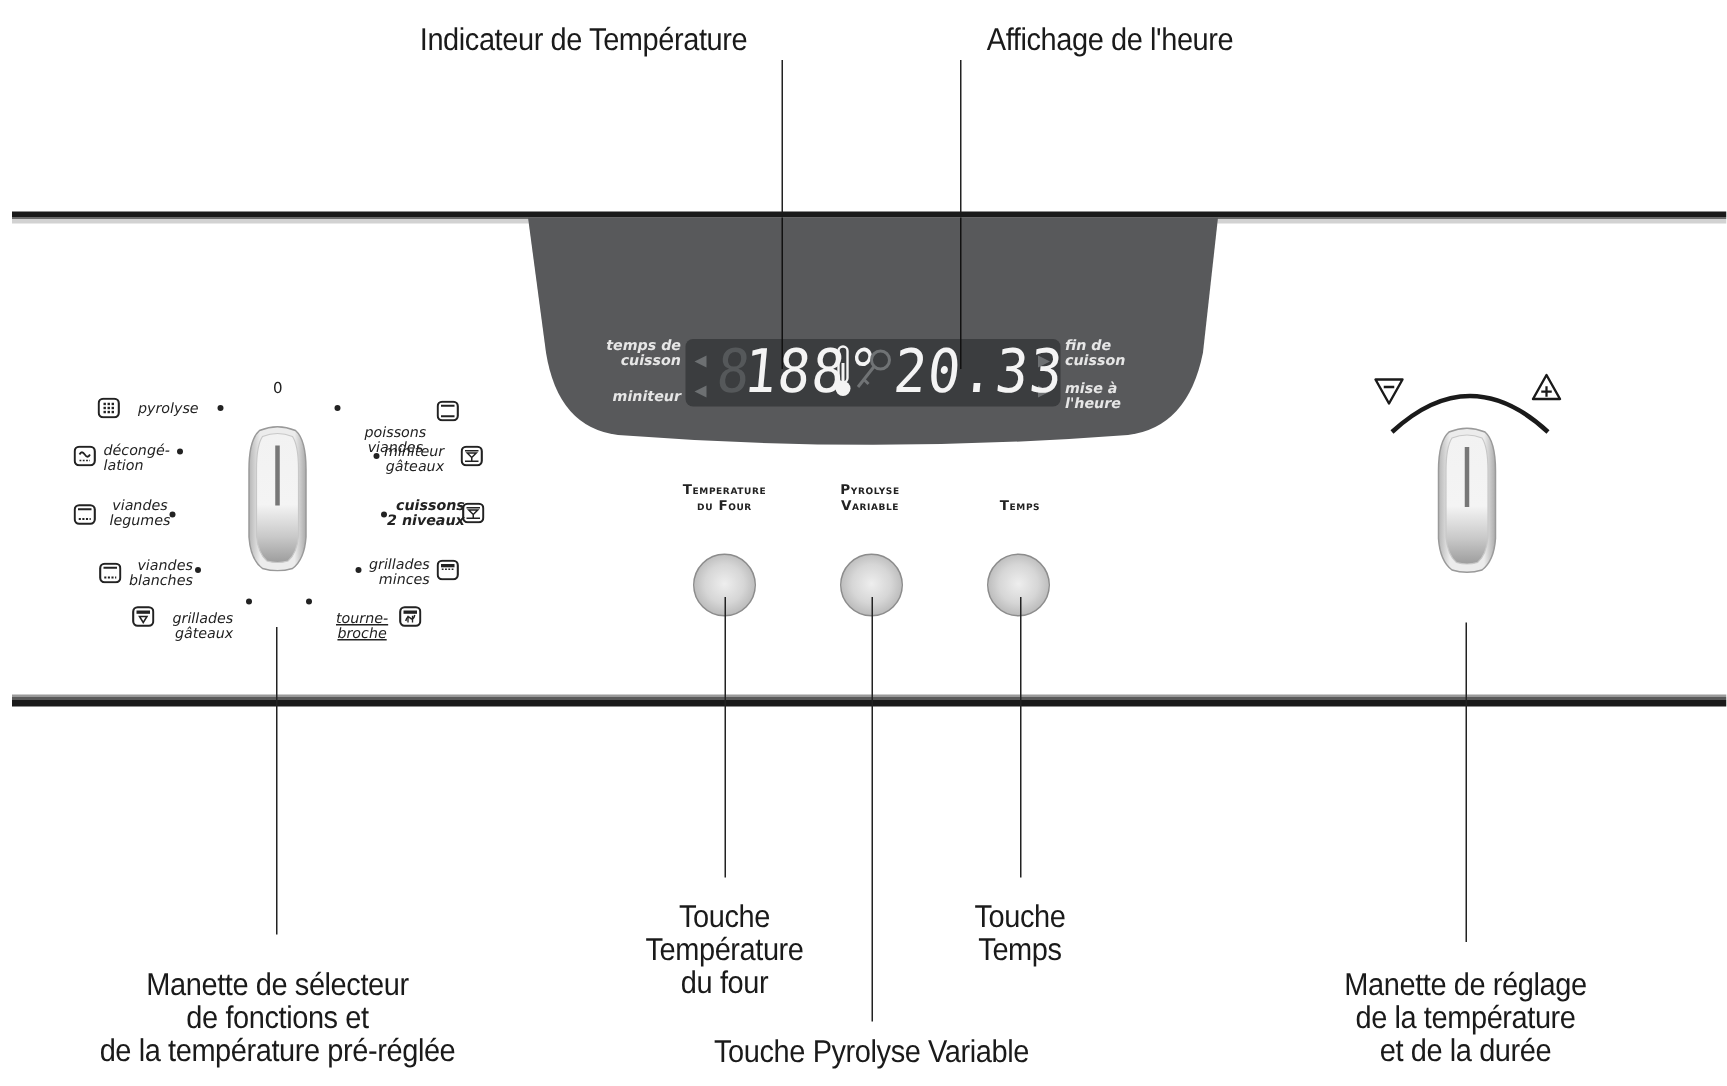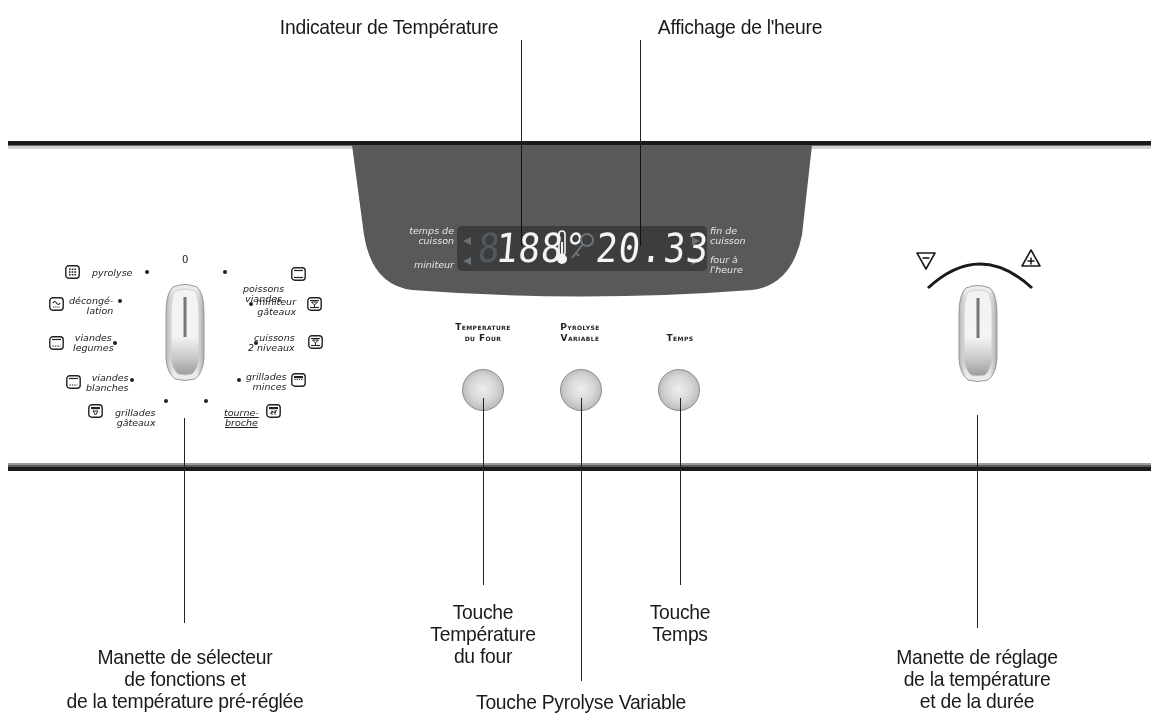--- a/index.html
+++ b/index.html
@@ -15,21 +15,21 @@
   .rail-top { top:141px; height:8px; background:linear-gradient(#1a1a1a 0 4px,#6b6b6b 4px 5px,#d2d2d2 5px 8px); }
   .rail-bot { top:463px; height:8px; background:linear-gradient(#9a9a9a 0 2px,#5a5a5a 2px 4px,#1a1a1a 4px 8px); }
 
   .display-housing { position:absolute; left:352px; top:145px; width:460px; height:152px; }
   .lcd { position:absolute; left:457px; top:226px; width:250px; height:45px; background:#3b3d3f; border-radius:5px; }
   .lcd-digits { position:absolute; font-family:"DejaVu Sans Mono", monospace; font-size:40px; color:#f4f4f4; letter-spacing:1px; top:226px; line-height:45px; transform:scaleX(0.9) skewX(-6deg); transform-origin:left center; }
   .lcd-ghost { color:#55585a; }
   .lcd-arrow { position:absolute; width:0; height:0; border-top:4px solid transparent; border-bottom:4px solid transparent; }
   .lcd-arrow.left { border-right:8px solid #6d7072; }
   .lcd-arrow.right { border-left:8px solid #6d7072; }
-  .lcd-label { position:absolute; font-family:"DejaVu Sans", sans-serif; font-style:italic; font-size:9.5px; line-height:10px; color:#e6e6e6; }
+  .lcd-label { position:absolute; font-family:"DejaVu Sans", sans-serif; font-style:italic; font-size:9.5px; line-height:10px; color:#e6e6e6;font-weight:bold; }
   .lcd-label.right-al { text-align:right; }
 
   .dial-label { position:absolute; font-family:"DejaVu Sans", sans-serif; font-style:italic; font-size:9.5px; line-height:10px; color:#222; white-space:nowrap; }
   .dial-label.ra { text-align:right; }
   .dial-label.ca { text-align:center; }
   .dot { position:absolute; width:4px; height:4px; border-radius:50%; background:#222; }
   .mode-icon { position:absolute; width:15px; height:14px; }
 
   .knob { position:absolute; width:40px; height:98px; }
 
@@ -89,39 +89,39 @@
 <div class="lcd-label right-al" style="left:398px; top:226px; width:56px;">
   <div>temps de</div>
   <div>cuisson</div>
 </div>
 <div class="lcd-label right-al" style="left:398px; top:260px; width:56px;">miniteur</div>
 <div class="lcd-label" style="left:710px; top:226px;">
   <div>fin de</div>
   <div>cuisson</div>
 </div>
 <div class="lcd-label" style="left:710px; top:255px;">
-  <div>four à</div>
+  <div>mise à</div>
   <div>l'heure</div>
 </div>
 
 <div class="zero" style="left:182px; top:254px;">0</div>
 
 <div class="dot" style="left:145px; top:270px;"></div>
 <div class="dot" style="left:223px; top:270px;"></div>
 <div class="dot" style="left:118px; top:299px;"></div>
 <div class="dot" style="left:249px; top:302px;"></div>
 <div class="dot" style="left:113px; top:341px;"></div>
 <div class="dot" style="left:254px; top:341px;"></div>
 <div class="dot" style="left:130px; top:378px;"></div>
 <div class="dot" style="left:237px; top:378px;"></div>
 <div class="dot" style="left:164px; top:399px;"></div>
 <div class="dot" style="left:204px; top:399px;"></div>
 
 <div class="dial-label" style="left:92px; top:268px;">pyrolyse</div>
-<div class="dial-label" style="left:69px; top:296px;text-align:right;">
+<div class="dial-label" style="left:69px; top:296px;">
   <div>décongé-</div>
   <div>lation</div>
 </div>
 <div class="dial-label ca" style="left:73px; top:333px;">
   <div>viandes</div>
   <div>legumes</div>
 </div>
 <div class="dial-label ra" style="left:86px; top:373px;">
   <div>viandes</div>
   <div>blanches</div>
@@ -132,21 +132,21 @@
 </div>
 
 <div class="dial-label ca" style="left:243px; top:268px;margin-top:16px;">
   <div>poissons</div>
   <div>viandes</div>
 </div>
 <div class="dial-label ra" style="left:256px; top:297px;">
   <div>miniteur</div>
   <div>gâteaux</div>
 </div>
-<div class="dial-label ra" style="left:248px; top:333px;">
+<div class="dial-label ra" style="left:258px; top:333px;font-weight:bold;">
   <div>cuissons</div>
   <div>2 niveaux</div>
 </div>
 <div class="dial-label ra" style="left:246px; top:372px;">
   <div>grillades</div>
   <div>minces</div>
 </div>
 <div class="dial-label ca" style="left:224px; top:408px;text-decoration:underline;">
   <div>tourne-</div>
   <div>broche</div>

